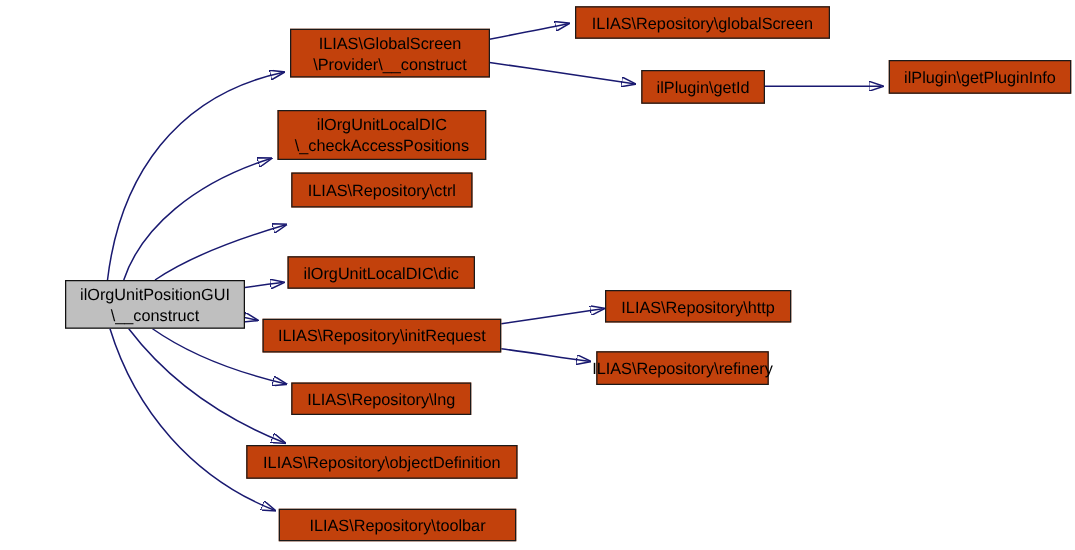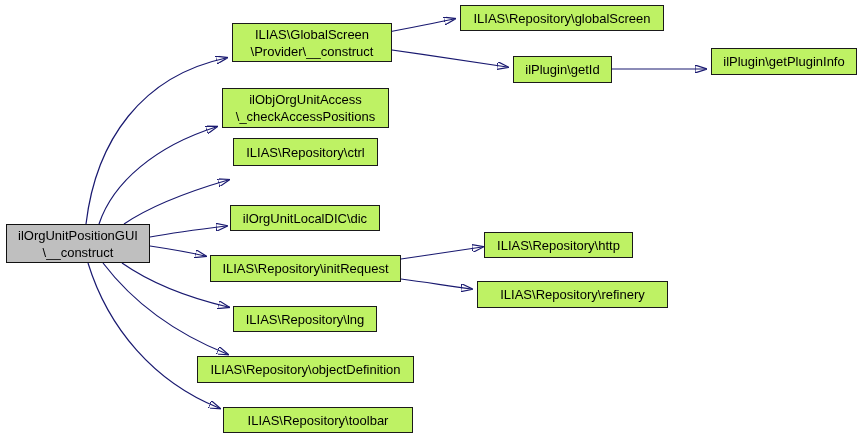--- a/index.html
+++ b/index.html
@@ -23,55 +23,56 @@
     height: 440px;
   }
   .edges path {
     fill: none;
     stroke: #191970;
     stroke-width: 1.2;
   }
   .node {
     position: absolute;
     box-sizing: border-box;
-    background: #bef264;
+    background: #c2410c;
     border: 1.4px solid #1a1a1a;
     color: #000000;
     font-size: 13px;
     line-height: 17px;
     display: flex;
     flex-direction: column;
     justify-content: center;
     align-items: center;
     text-align: center;
     white-space: nowrap;
     cursor: pointer;
   }
   .node.highlight {
     background: #bfbfbf;
     border-width: 1.8px;
     border-color: #111111;
+    margin-left: 46px;
   }
   .node span { display: block; }
 
   
   #n-main            { left: 6px;   top: 224px; width: 144px; height: 39px; }
   #n-provider        { left: 232px; top: 23px;  width: 160px; height: 39px; }
   #n-checkaccess     { left: 222px; top: 88px;  width: 167px; height: 40px; }
   #n-ctrl            { left: 233px; top: 138px; width: 145px; height: 28px; }
   #n-dic             { left: 230px; top: 205px; width: 150px; height: 26px; }
   #n-initrequest     { left: 210px; top: 255px; width: 191px; height: 27px; }
   #n-lng             { left: 233px; top: 306px; width: 144px; height: 26px; }
   #n-objectdef       { left: 197px; top: 356px; width: 217px; height: 27px; }
   #n-toolbar         { left: 223px; top: 407px; width: 190px; height: 26px; }
   #n-globalscreen    { left: 460px; top: 5px;   width: 204px; height: 26px; }
   #n-getid           { left: 513px; top: 56px;  width: 99px;  height: 27px; }
   #n-getplugininfo   { left: 711px; top: 48px;  width: 146px; height: 27px; }
   #n-http            { left: 484px; top: 232px; width: 149px; height: 26px; }
-  #n-refinery        { left: 477px; top: 281px; width: 191px; height: 27px; }
+  #n-refinery        { left: 477px; top: 281px; width: 138px; height: 27px; }
 </style>
 </head>
 <body>
 
 <div class="canvas">
 
   <svg class="edges" viewBox="0 0 860 440" xmlns="http://www.w3.org/2000/svg">
     <defs>
       <marker id="arrow" viewBox="0 0 12 8" refX="10" refY="4" markerWidth="12" markerHeight="8" orient="auto" markerUnits="userSpaceOnUse">
         <path d="M0,0 L12,4 L0,8 Z" fill="#191970" stroke="none"></path>
@@ -96,21 +97,21 @@
     <span>ilOrgUnitPositionGUI</span>
     <span>\__construct</span>
   </div>
 
   <div id="n-provider" class="node">
     <span>ILIAS\GlobalScreen</span>
     <span>\Provider\__construct</span>
   </div>
 
   <div id="n-checkaccess" class="node">
-    <span>ilObjOrgUnitAccess</span>
+    <span>ilOrgUnitLocalDIC</span>
     <span>\_checkAccessPositions</span>
   </div>
 
   <div id="n-ctrl" class="node">
     <span>ILIAS\Repository\ctrl</span>
   </div>
 
   <div id="n-dic" class="node">
     <span>ilOrgUnitLocalDIC\dic</span>
   </div>

